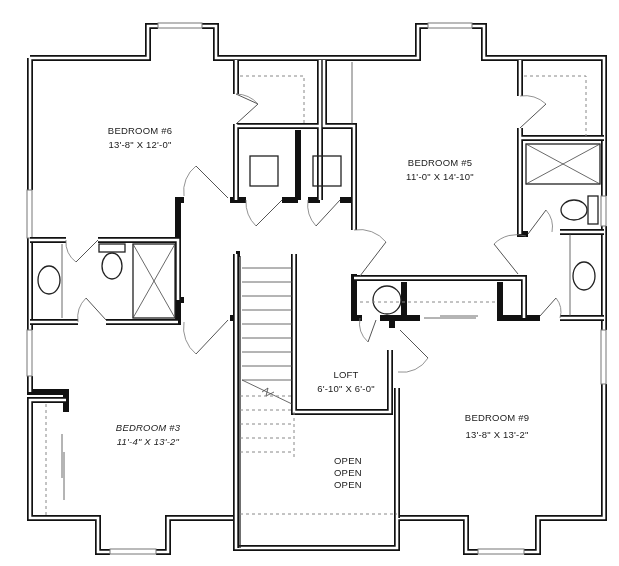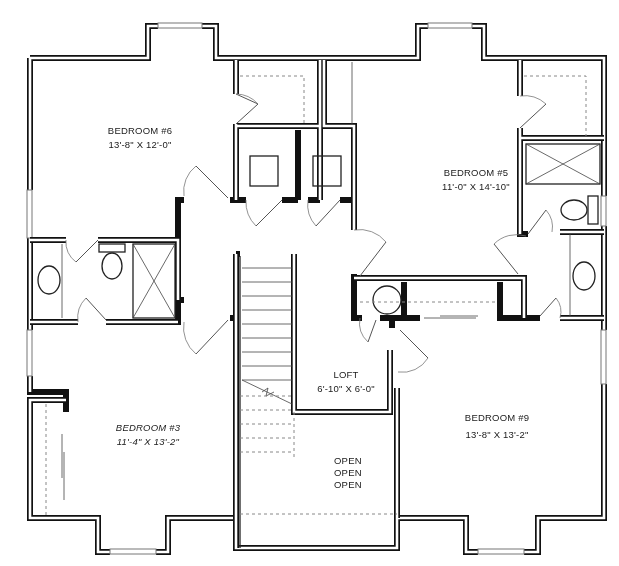--- a/index.html
+++ b/index.html
@@ -151,21 +151,21 @@
     <path class="arc" d="M360,318 A26,26 0 0 0 368,342"></path>
     <path class="leaf" d="M400,330 L428,358"></path>
     <path class="arc" d="M428,358 A30,30 0 0 1 398,372"></path>
   </g>
 </svg>
 
 <div class="lbl" style="left:140px; top:124px;text-align:center;">
   <div>BEDROOM #6</div>
   <div>13'-8"  X  12'-0"</div>
 </div>
-<div class="lbl" style="left:440px; top:166px;margin-left:36px;">
+<div class="lbl" style="left:440px; top:156px;">
   <div>BEDROOM #5</div>
   <div>11'-0"  X  14'-10"</div>
 </div>
 <div class="lbl" style="left:346px; top:368px;text-align:center;">
   <div>LOFT</div>
   <div>6'-10"  X  6'-0"</div>
 </div>
 <div class="lbl" style="left:334px; top:454px; text-align:right; transform:none;">
   <div>OPEN</div>
   <div style="margin-top:-2px;">OPEN</div>

